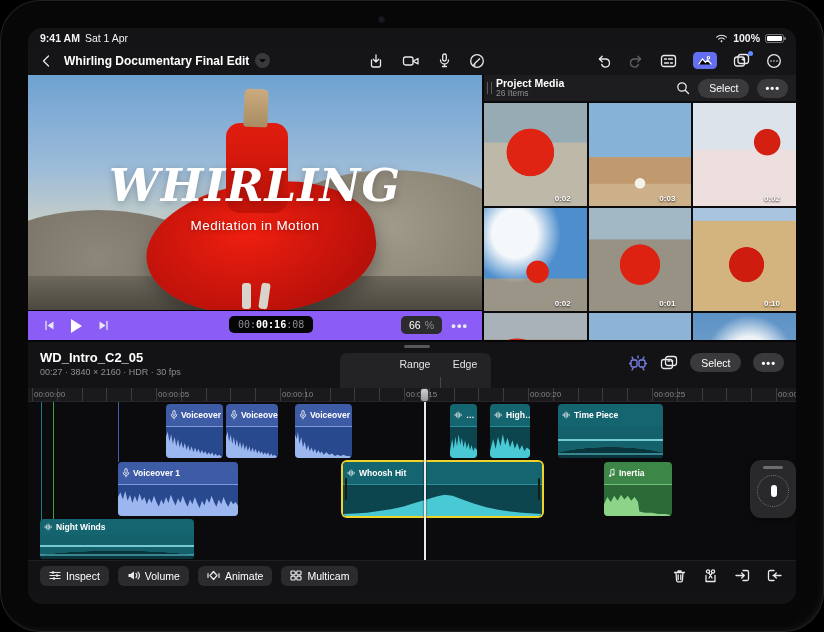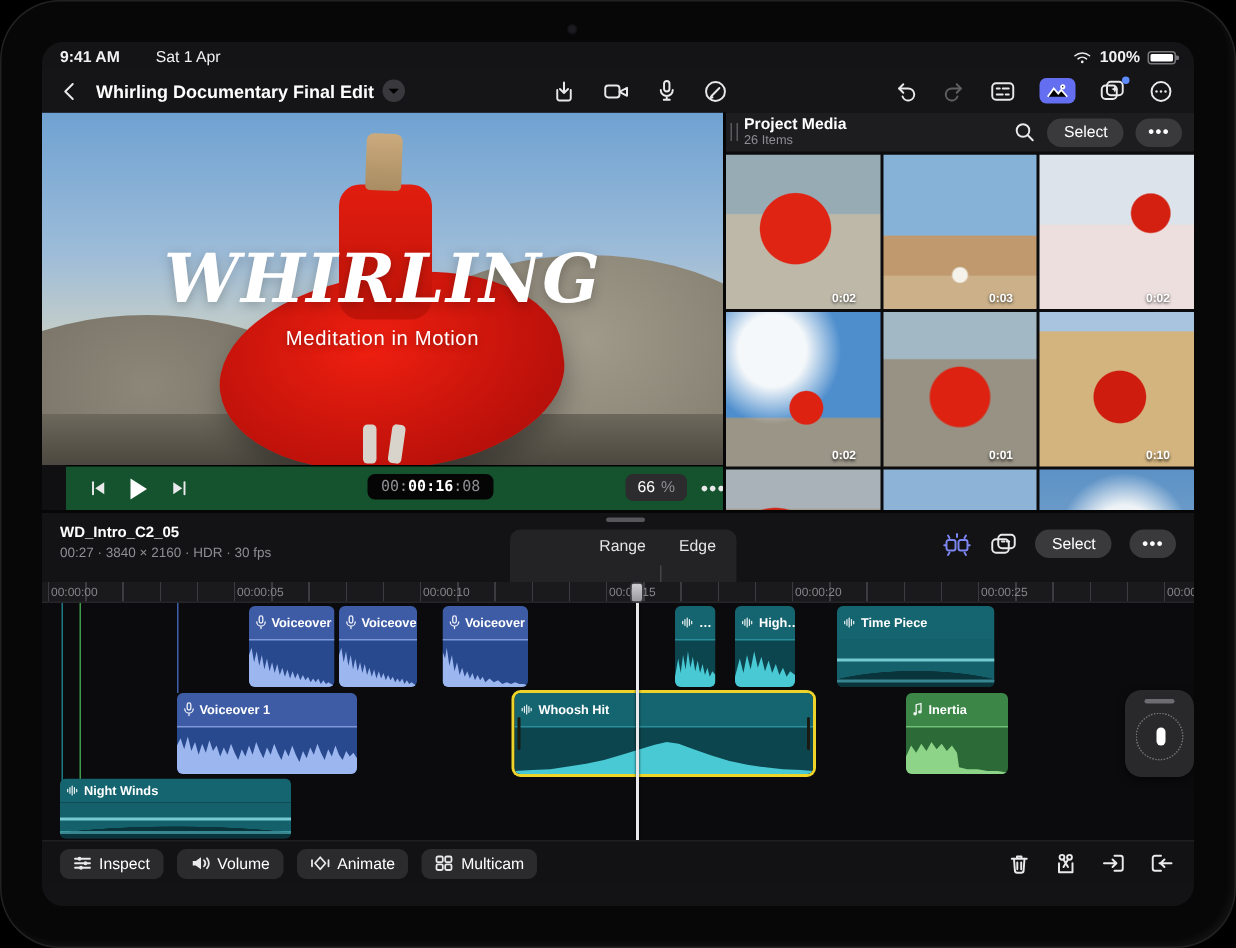--- a/index.html
+++ b/index.html
@@ -5,21 +5,21 @@
   html,body{margin:0;padding:0;background:#000;}
   *{box-sizing:border-box;}
   body{font-family:"Liberation Sans",sans-serif;-webkit-font-smoothing:antialiased;}
   .device{position:relative;width:824px;height:632px;background:#070708;border-radius:40px;overflow:hidden;
           box-shadow:inset 0 0 0 1px #222,inset -3px -3px 6px rgba(255,255,255,.05);}
   .cam{position:absolute;top:16px;left:378px;width:7px;height:7px;border-radius:50%;background:#1c1c22;box-shadow:inset 0 0 2px #000;}
   .screen{position:absolute;left:28px;top:28px;width:768px;height:576px;background:#101012;border-radius:14px;overflow:hidden;}
 
   
   .statusbar{position:absolute;left:0;top:0;width:100%;height:18px;display:flex;justify-content:space-between;align-items:center;padding:2px 12px 0 12px;background:#141416;}
-  .sb-left{display:flex;gap:24px;align-items:center;font-size:10.5px;color:#f2f2f4;}
+  .sb-left{display:flex;gap:5px;align-items:center;font-size:10.5px;color:#f2f2f4;}
   .sb-time{font-weight:bold;}
   .sb-right{display:flex;gap:5px;align-items:center;font-size:10.5px;color:#f2f2f4;font-weight:bold;}
   .batt{position:relative;width:19px;height:9px;border:1px solid #77777b;border-radius:2.5px;padding:1px;}
   .batt i{display:block;height:100%;width:100%;background:#fff;border-radius:1px;}
   .batt:after{content:"";position:absolute;right:-3px;top:2.5px;width:2px;height:3px;background:#77777b;border-radius:0 1px 1px 0;}
 
   
   .topbar{position:absolute;left:0;top:18px;width:100%;height:29px;background:#151517;display:flex;align-items:center;}
   .tb-title{display:flex;align-items:center;gap:6px;margin-left:12px;}
   .tb-title .name{color:#fff;font-size:12px;font-weight:bold;}
@@ -43,21 +43,21 @@
   .skirt{position:absolute;left:118px;top:108px;width:230px;height:130px;border-radius:50% 50% 46% 54%;transform:rotate(-8deg);
          background:radial-gradient(ellipse at 45% 35%,#ef1f10,#b8100a 75%);box-shadow:0 10px 16px rgba(0,0,0,.25);}
   .torso{position:absolute;left:198px;top:48px;width:62px;height:90px;border-radius:14px;background:linear-gradient(180deg,#e01d0f,#c21309);}
   .hat{position:absolute;left:216px;top:14px;width:24px;height:38px;border-radius:5px 5px 3px 3px;background:linear-gradient(180deg,#cbab7e,#a98c62);transform:rotate(2deg);}
   .leg{position:absolute;width:9px;height:26px;background:#d8d3cb;top:208px;border-radius:3px;}
   .overlay-title{position:absolute;left:0;top:88px;width:100%;text-align:center;color:#fff;}
   .overlay-title .big{font-family:"DejaVu Serif",serif;font-style:italic;font-weight:bold;font-size:45px;letter-spacing:1px;line-height:1;text-shadow:0 2px 8px rgba(0,0,0,.25);}
   .overlay-title .sub{margin-top:10px;font-size:13.5px;letter-spacing:.4px;text-shadow:0 1px 5px rgba(0,0,0,.35);}
 
   
-  .pctrl{position:absolute;left:16px;top:282px;width:454px;height:30px;background:#14532d;display:flex;align-items:center;border-top:1px solid #000;}
+  .pctrl{position:absolute;left:0;top:282px;width:454px;height:30px;background:#8b5cf6;display:flex;align-items:center;border-top:1px solid #000;}
   .transport{display:flex;align-items:center;gap:16px;margin-left:16px;}
   .playtri{width:0;height:0;border-left:11px solid #fff;border-top:7px solid transparent;border-bottom:7px solid transparent;}
   .tc{position:absolute;left:201px;top:5px;background:#050506;border-radius:5px;padding:3px 9px;font-family:"DejaVu Sans Mono",monospace;font-size:10px;}
   .tc .d{color:#8e8e93;} .tc .b{color:#fff;font-weight:bold;}
   .zoompill{position:absolute;right:40px;top:5px;background:#2c2c2e;border-radius:5px;padding:3px 8px;font-size:10.5px;color:#fff;}
   .zoompill .u{color:#8e8e93;margin-left:4px;}
   .dots3{color:#e9e9eb;font-size:13px;letter-spacing:1px;font-weight:bold;}
 
   
   .mediapanel{position:absolute;left:454px;top:47px;width:314px;height:265px;background:#0c0c0e;border-left:2px solid #060607;}
@@ -78,21 +78,21 @@
   .t5{background:radial-gradient(circle at 50% 55%,#dd2211 0 26%,transparent 27%),linear-gradient(180deg,#a2b8c4 0 30%,#989284 31% 100%);}
   .t6{background:radial-gradient(circle at 52% 55%,#ce1d0f 0 22%,transparent 23%),linear-gradient(180deg,#a9c4de 0 12%,#d3b47e 13% 100%);}
   .t7{background:radial-gradient(circle at 32% 55%,#cf2112 0 34%,transparent 35%),linear-gradient(180deg,#a8b2b8 0 25%,#a49d8e 26% 100%);}
   .t8{background:radial-gradient(ellipse at 48% 52%,#c2a179 0 26%,transparent 27%),linear-gradient(180deg,#8db4d6 0 100%);}
   .t9{background:radial-gradient(ellipse at 55% 45%,#eef3f7 0 28%,transparent 55%),linear-gradient(180deg,#5d92c6,#88aed0);}
 
   
   .timeline{position:absolute;left:0;top:312px;width:768px;height:264px;background:#131315;border-top:2px solid #060607;}
   .tl-head{position:relative;height:44px;}
   .tl-name{position:absolute;left:12px;top:8px;}
-  .tl-name .n{color:#fff;font-size:10px;font-weight:bold;}
+  .tl-name .n{color:#fff;font-size:13px;font-weight:bold;}
   .tl-name .m{color:#8e8e93;font-size:9px;margin-top:2px;}
   .draghandle{position:absolute;left:376px;top:3px;width:26px;height:3px;border-radius:2px;background:#57575b;}
   .seg{position:absolute;left:312px;top:11px;display:flex;background:#232325;border-radius:7px;padding:1.5px;}
   .seg .opt{width:49px;height:19px;display:flex;align-items:center;justify-content:center;font-size:10.5px;color:#e4e4e6;border-radius:6px;}
   .seg .opt.on{background:#55555a;font-weight:bold;color:#fff;margin-top:36px;}
   .seg .div{width:1px;height:11px;background:#454548;align-self:center;}
   .tl-right{position:absolute;right:12px;top:11px;display:flex;gap:12px;align-items:center;}
 
   .ruler{position:absolute;left:0;top:46px;width:100%;height:14px;background:#1a1a1c;border-bottom:1px solid #26262a;
     background-image:repeating-linear-gradient(to right,#3c3c40 0 1px,transparent 1px 24.8px);background-position:4px 0;}

